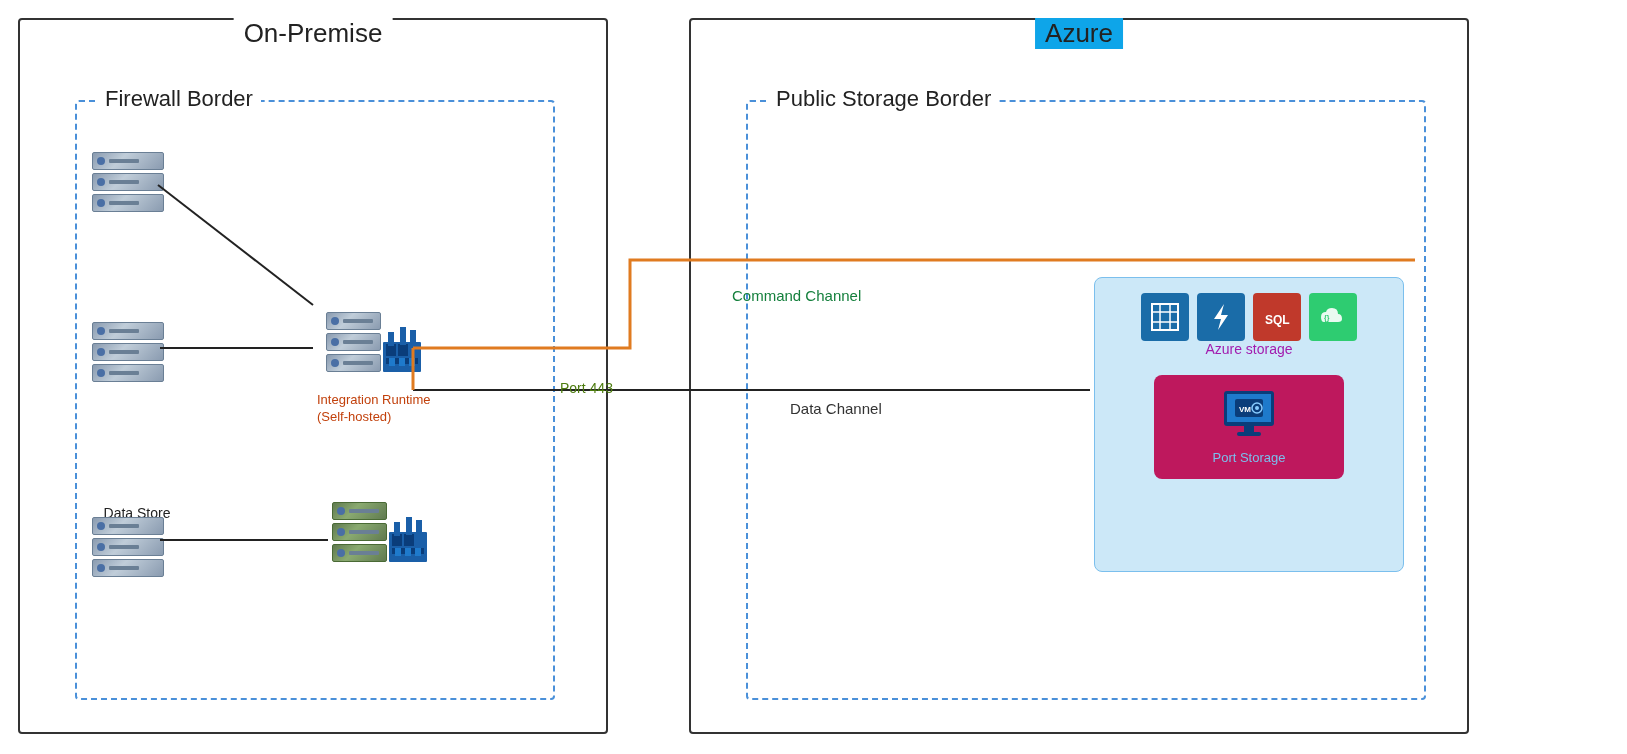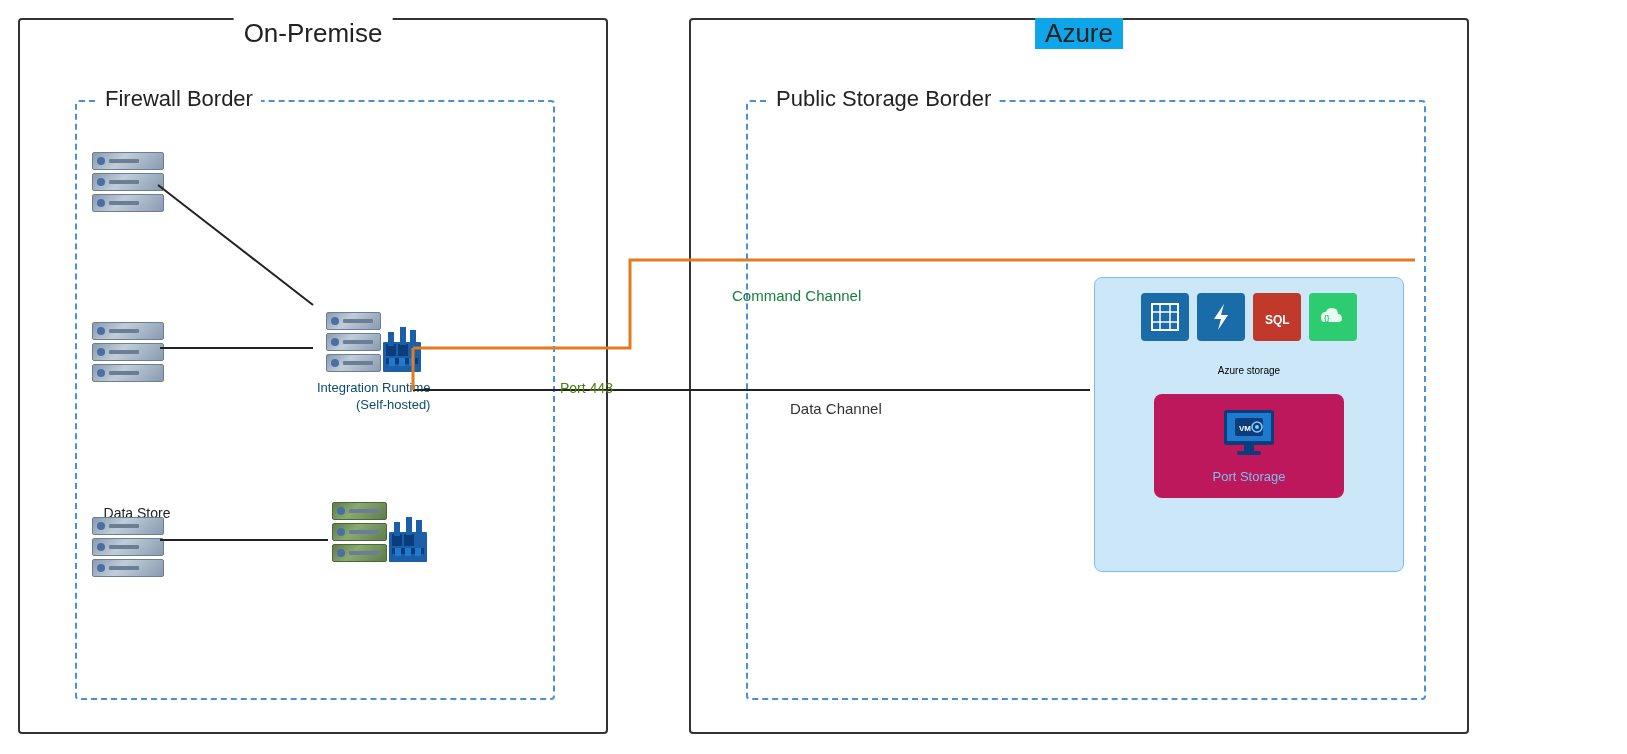--- a/index.html
+++ b/index.html
@@ -163,21 +163,20 @@
       border-radius: 8px;
       display: flex;
       flex-direction: column;
       align-items: center;
       padding: 15px;
     }
 
     .storage-icons-row {
       display: flex;
       gap: 8px;
-      margin-bottom: 10px;
     }
 
     .storage-icon-box {
       width: 48px;
       height: 48px;
       border-radius: 4px;
       display: flex;
       align-items: center;
       justify-content: center;
     }
@@ -277,21 +276,21 @@
             <rect x="15" y="22" width="10" height="12" fill="#0a3d7a"></rect>
             <rect x="5" y="10" width="6" height="14" fill="#1a5fa8"></rect>
             <rect x="17" y="5" width="6" height="18" fill="#1a5fa8"></rect>
             <rect x="27" y="8" width="6" height="15" fill="#1a5fa8"></rect>
             <rect x="3" y="36" width="32" height="6" fill="#0a3d7a"></rect>
             <rect x="6" y="36" width="6" height="8" fill="#1e7acc"></rect>
             <rect x="16" y="36" width="6" height="8" fill="#1e7acc"></rect>
             <rect x="26" y="36" width="6" height="8" fill="#1e7acc"></rect>
           </svg>
         </div>
-        <div style="font-size:13px; color:#0c4a6e; text-align:right; margin-top:8px; line-height:1.3;">
+        <div style="font-size:13px; color:#c2410c; text-align:left; margin-top:20px; line-height:1.3;">
           <span>Integration Runtime</span><br>
           <span>(Self-hosted)</span>
         </div>
       </div>
 
       <div style="position:absolute; left:255px; top:400px; display:flex; flex-direction:column; align-items:center;">
         <div class="ir-combined">
           <div style="display:flex; flex-direction:column; gap:3px;">
             <div class="server-unit" style="width:55px; background:linear-gradient(135deg, #607a50 0%, #8aaa70 40%, #607a50 100%); border-color:#4a6a35;"></div>
             <div class="server-unit" style="width:55px; background:linear-gradient(135deg, #607a50 0%, #8aaa70 40%, #607a50 100%); border-color:#4a6a35;"></div>
@@ -349,21 +348,21 @@
           </div>
 
           <div class="storage-icon-box" style="background:#2ecc71;">
             <svg width="30" height="30" viewBox="0 0 30 30">
               <path d="M6,20 Q3,20 3,15 Q3,10 8,10 Q9,6 14,6 Q20,6 20,12 Q24,12 24,17 Q24,20 20,20 Z" fill="white" opacity="0.9"></path>
               <text x="6" y="18" font-size="7" fill="#2ecc71" font-family="Arial" font-weight="bold">{}</text>
             </svg>
           </div>
         </div>
 
-        <div style="font-size:10px; color:#000000; margin-bottom:18px;margin-top:14px;">Azure storage</div>
+        <div style="font-size:14px; color:#a21caf; margin-bottom:18px;">Azure storage</div>
 
         <div style="background:#be185d; border-radius:8px; padding:14px 20px; display:flex; flex-direction:column; align-items:center; width:190px;">
           <svg width="60" height="55" viewBox="0 0 60 55">
 
             <rect x="5" y="2" width="50" height="35" rx="3" fill="#0a3d7a"></rect>
             <rect x="8" y="5" width="44" height="28" fill="#1e7acc"></rect>
 
             <rect x="16" y="10" width="28" height="18" rx="2" fill="#0a3d7a"></rect>
             <text x="20" y="23" font-size="8" fill="white" font-family="Arial" font-weight="bold">VM</text>
 

